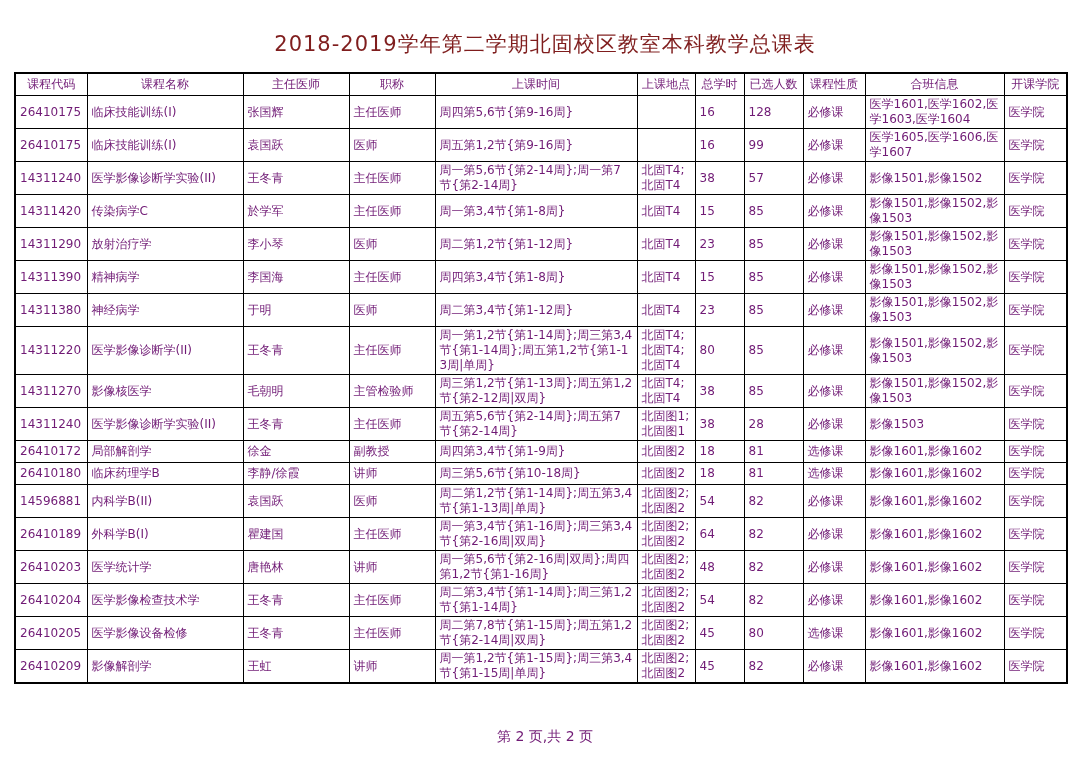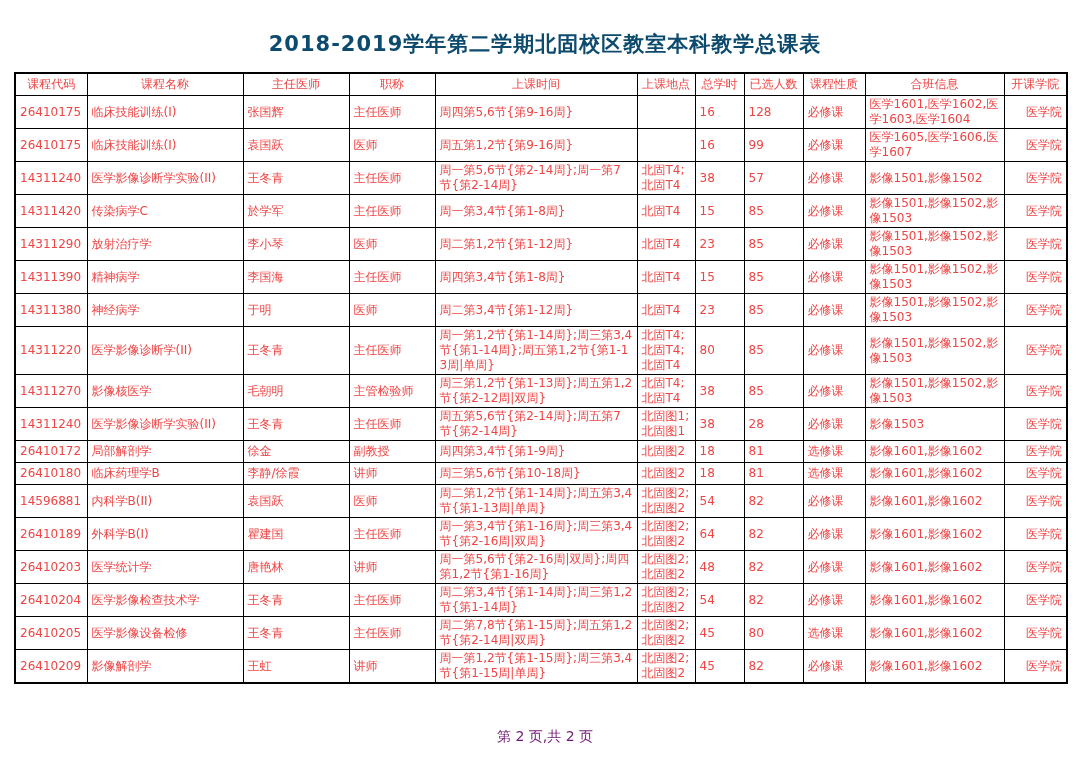--- a/index.html
+++ b/index.html
@@ -17,34 +17,34 @@
     height: 767px;
     background: #ffffff;
   }
   .doc-title {
     position: absolute;
     top: 30px;
     left: 0;
     width: 100%;
     text-align: center;
     font-size: 21px;
-    font-weight: bold;
-    color: #0c4a6e;
+    font-weight: normal;
+    color: #7f1d1d;
     letter-spacing: 1px;
   }
   table.course-table {
     position: absolute;
     top: 72px;
     left: 14px;
     width: 1052px;
     border-collapse: collapse;
     table-layout: fixed;
     border: 2px solid #000000;
     font-size: 12px;
-    color: #ef4444;
+    color: #701a75;
   }
   table.course-table col:nth-child(1)  { width: 72px; }
   table.course-table col:nth-child(2)  { width: 156px; }
   table.course-table col:nth-child(3)  { width: 106px; }
   table.course-table col:nth-child(4)  { width: 86px; }
   table.course-table col:nth-child(5)  { width: 202px; }
   table.course-table col:nth-child(6)  { width: 58px; }
   table.course-table col:nth-child(7)  { width: 49px; }
   table.course-table col:nth-child(8)  { width: 59px; }
   table.course-table col:nth-child(9)  { width: 62px; }
@@ -60,21 +60,21 @@
     overflow: hidden;
   }
   table.course-table th {
     font-weight: normal;
     text-align: center;
     height: 19px;
   }
   table.course-table td {
     text-align: left;
   }
-  table.course-table td.cell-college { text-align: right; }
+  table.course-table td.cell-college { text-align: left; }
   table.course-table tbody tr { height: 22px; }
   .page-footer {
     position: absolute;
     top: 728px;
     left: 0;
     width: 100%;
     text-align: center;
     font-size: 14px;
     color: #701a75;
   }

